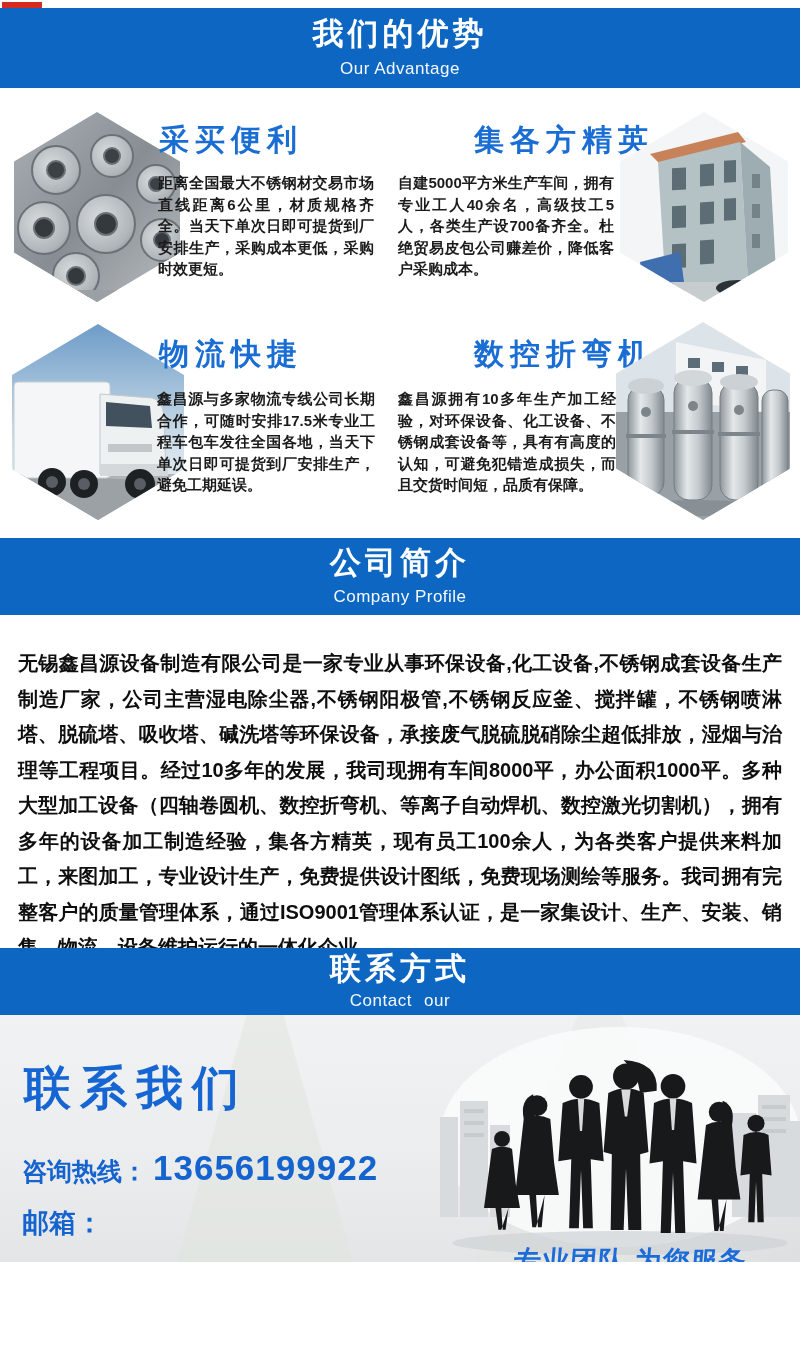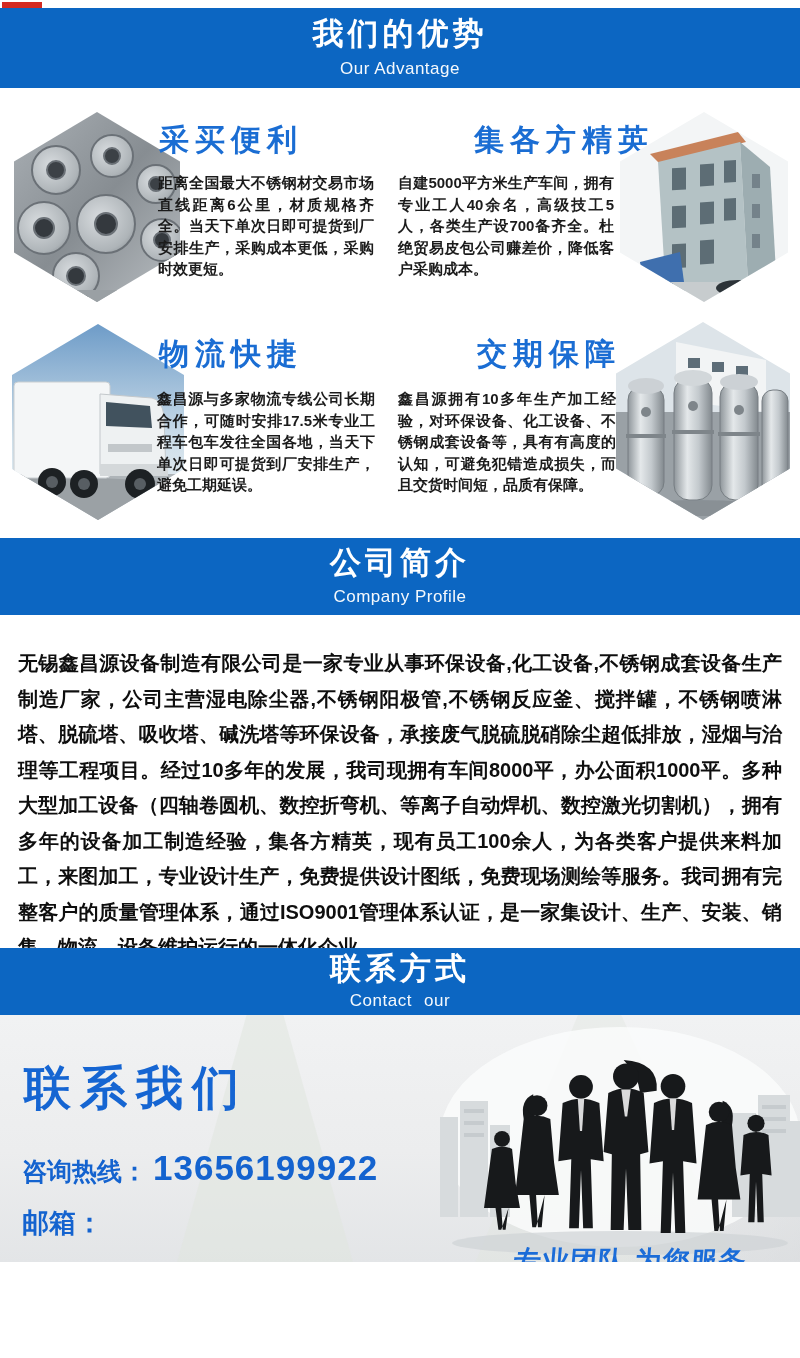--- a/index.html
+++ b/index.html
@@ -167,21 +167,21 @@
       <circle cx="72" cy="160" r="14" fill="#1d2124"></circle>
         <circle cx="72" cy="160" r="6" fill="#585e63"></circle>
       <circle cx="128" cy="160" r="15" fill="#1d2124"></circle>
         <circle cx="128" cy="160" r="6" fill="#585e63"></circle>
       <rect x="96" y="120" width="44" height="8" fill="#c2c7ca"></rect>
     </svg>
   </div>
   <div class="adv-title" id="t-3">物流快捷</div>
   <div class="adv-body" id="b-3">鑫昌源与多家物流专线公司长期合作，可随时安排17.5米专业工程车包车发往全国各地，当天下单次日即可提货到厂安排生产，避免工期延误。</div>
 
-  <div class="adv-title" id="t-4">交期保障</div>
+  <div class="adv-title" id="t-4">数控折弯机</div>
   <div class="adv-body" id="b-4">鑫昌源拥有10多年生产加工经验，对环保设备、化工设备、不锈钢成套设备等，具有有高度的认知，可避免犯错造成损失，而且交货时间短，品质有保障。</div>
   <div class="hex" id="hex-4">
     <svg viewBox="0 0 174 198" preserveAspectRatio="none">
       <defs>
         <linearGradient id="steel4" x1="0" y1="0" x2="1" y2="0">
           <stop offset="0" stop-color="#8f969b"></stop>
             <stop offset=".35" stop-color="#e4e8ea"></stop>
             <stop offset=".65" stop-color="#c3c9cd"></stop>
             <stop offset="1" stop-color="#82898e"></stop>
         </linearGradient>

